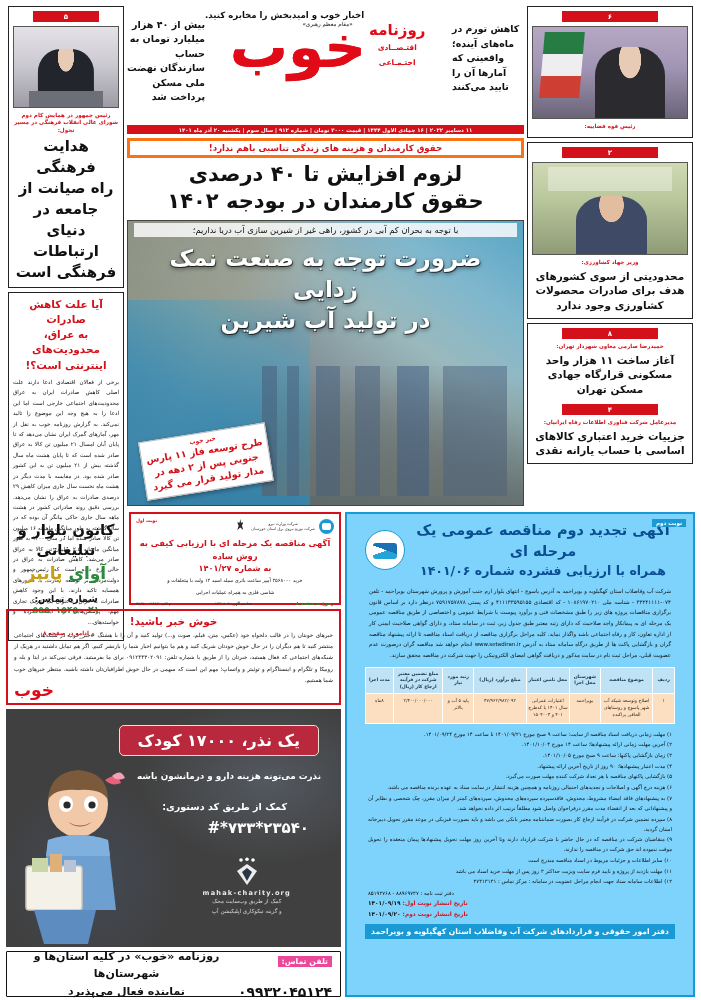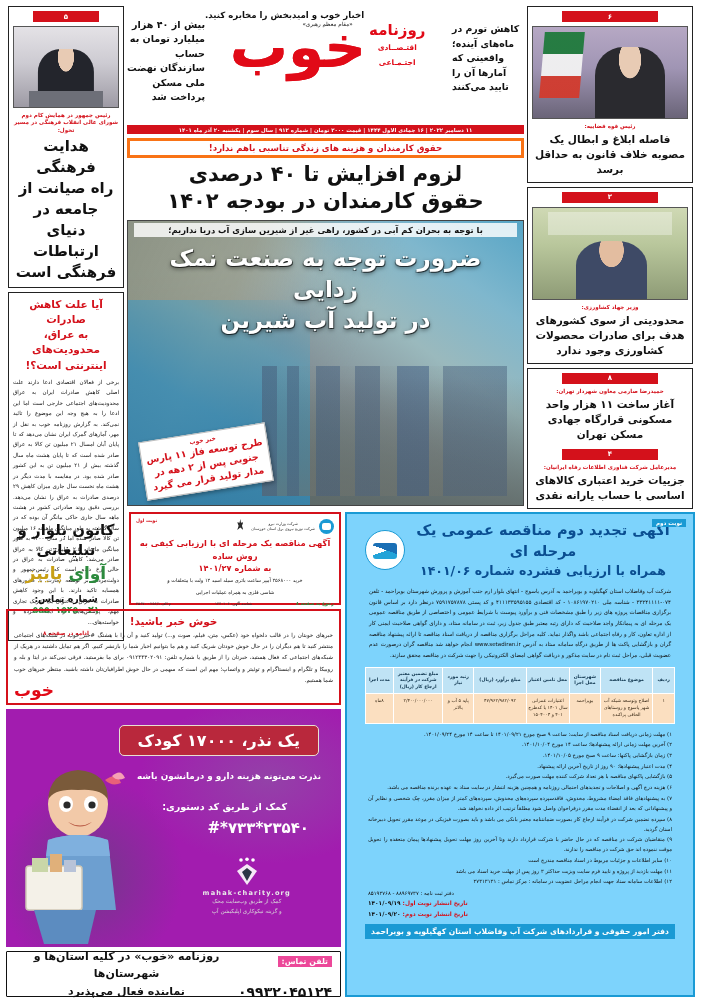--- a/index.html
+++ b/index.html
@@ -260,21 +260,21 @@
     height: 72%;
     background: linear-gradient(210deg, rgba(74,160,196,0.0) 0%, rgba(74,160,196,0.55) 25%, rgba(52,140,185,0.8) 55%, rgba(46,126,170,0.9) 100%);
   }
 
   .photo-caption-kicker {
     position: absolute;
     top: 2px; left: 6px; right: 6px;
     background: rgba(255,255,255,0.82);
     color: #111;
     font-size: 8.4px;
-    font-weight: bold;
+    font-weight: normal;
     text-align: center;
     padding: 2px 10px;
   }
 
   .photo-head {
     position: absolute;
     top: 22px;
     left: 10px;
     right: 10px;
     font-size: 23px;
@@ -647,21 +647,21 @@
     bottom: 4px;
     color: #e10a17;
     font-size: 17px;
     font-weight: bold;
     line-height: 1;
   }
 
   
   .mahak {
     flex: 1 1 auto;
-    background: #a21caf;
+    background: #404040;
     position: relative;
     overflow: hidden;
     min-height: 215px;
   }
   .mahak-bg {
     position: absolute; inset:0;
     background:
       radial-gradient(ellipse 55% 50% at 78% 30%, rgba(120,135,155,0.35) 0%, rgba(44,53,71,0) 70%),
       radial-gradient(ellipse 40% 60% at 25% 70%, rgba(70,82,104,0.5) 0%, rgba(44,53,71,0) 70%);
   }
@@ -829,21 +829,20 @@
   <div class="top-section">
 
     <div class="col-right">
 
       <div class="side-card">
         <div class="page-tab">۶</div>
         <div class="side-photo">
           <div class="ph-judiciary"></div>
         </div>
         <div class="kicker">رئیس قوه قضاییه:</div>
-        <div class="side-head">فاصله ابلاغ و ابطال یک مصوبه خلاف قانون به حداقل برسد</div>
       </div>
 
       <div class="side-card">
         <div class="page-tab">۲</div>
         <div class="side-photo">
           <div class="ph-minister"></div>
         </div>
         <div class="kicker">وزیر جهاد کشاورزی:</div>
         <div class="side-head">محدودیتی از سوی کشورهای هدف برای صادرات محصولات کشاورزی وجود ندارد</div>
       </div>

